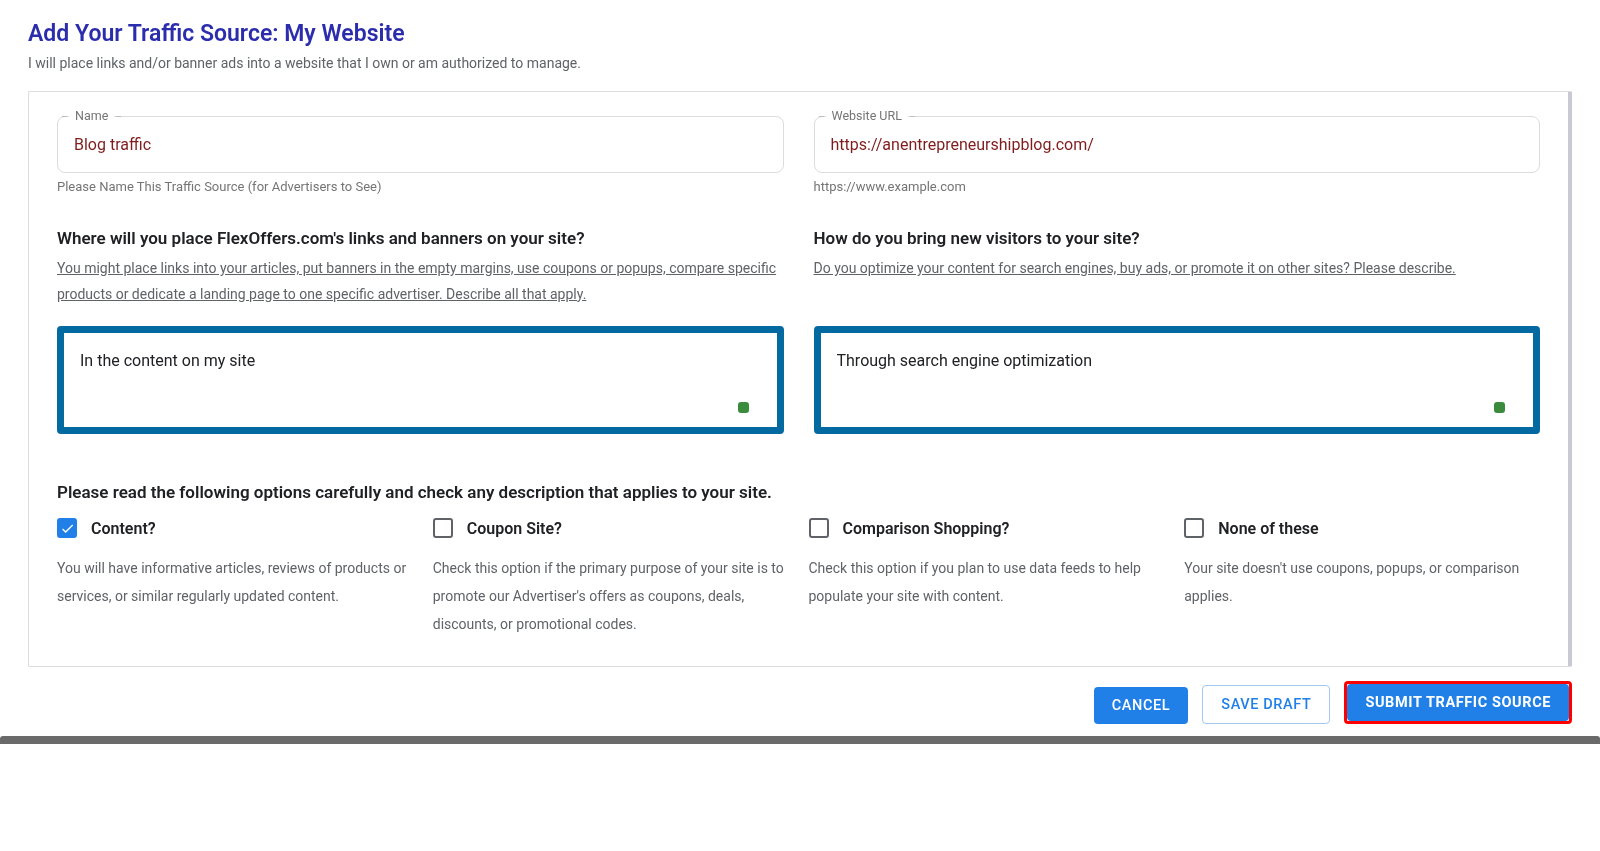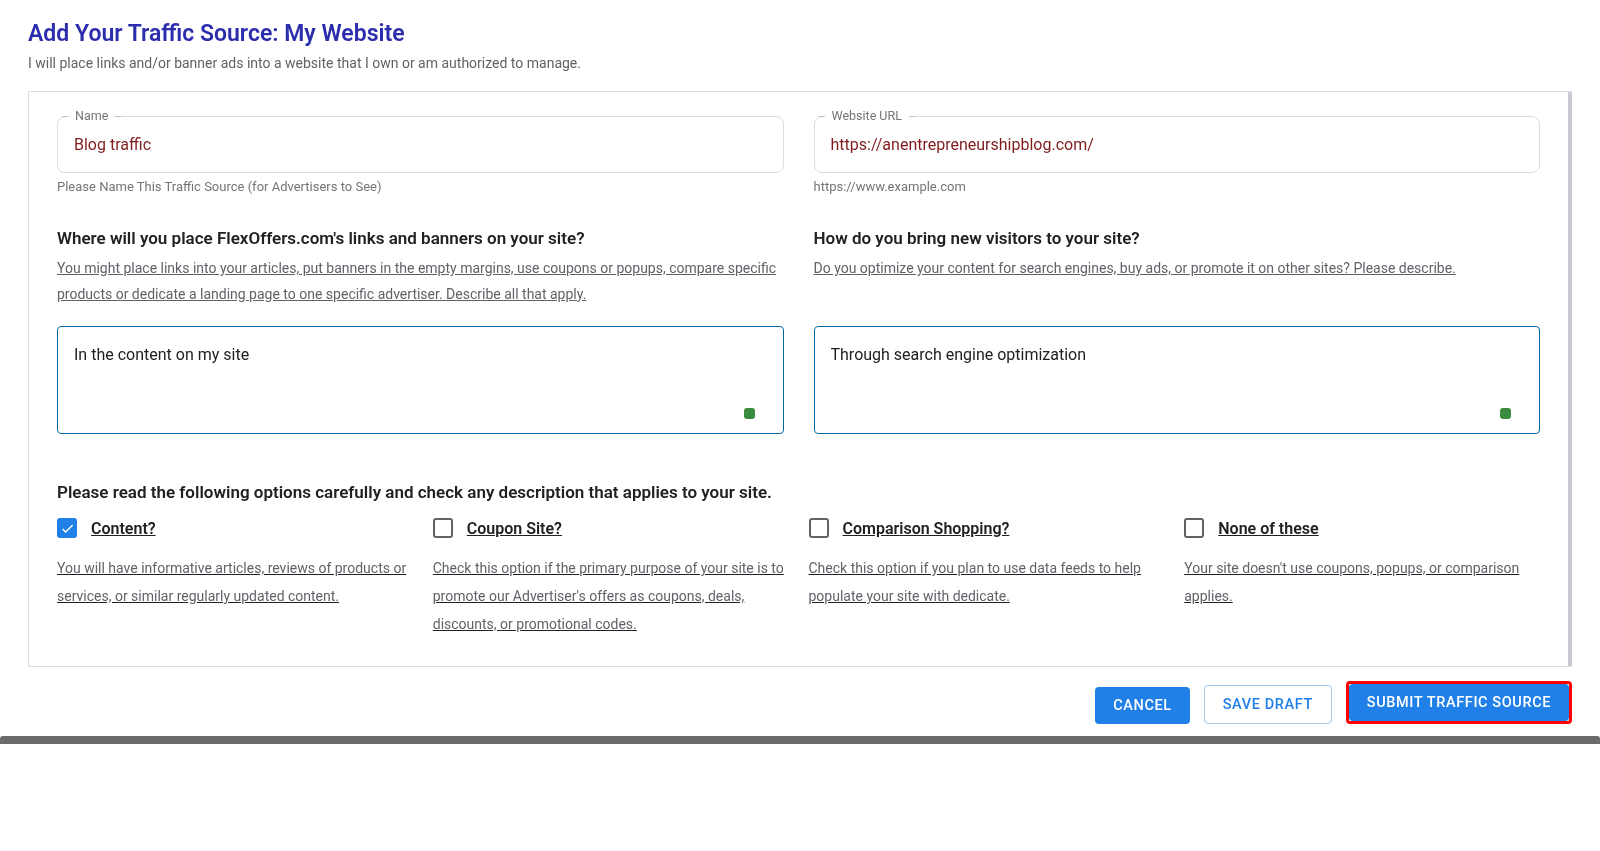--- a/index.html
+++ b/index.html
@@ -111,21 +111,21 @@
     .question-desc {
       color: #5f6368;
       font-size: 14px;
       line-height: 1.85;
       margin-bottom: 18px;
       min-height: 52px;
       text-decoration: underline;
     }
     
     .textarea-wrapper {
-      border: 1px solid #0369a1;
+      border: 7px solid #0369a1;
       border-radius: 4px;
       padding: 18px 16px;
       position: relative;
       height: 108px;
     }
     
     .textarea-value {
       border: none;
       outline: none;
       width: 100%;
@@ -154,21 +154,20 @@
       margin-bottom: 16px;
     }
     
     .options-row {
       display: flex;
       gap: 20px;
     }
     
     .option-col {
       flex: 1;
-      text-decoration: underline;
     }
     
     .checkbox-line {
       display: flex;
       align-items: center;
       margin-bottom: 16px;
     }
     
     .checkbox {
       width: 20px;
@@ -242,20 +241,21 @@
     
     .btn-submit-wrap {
       border: 3px solid #ff0000;
       border-radius: 4px;
       padding: 0;
     }
     
     .btn-submit {
       background: #2180e8;
       color: #ffffff;
+      font-weight: bold;
     }
     
     .bottom-shadow {
       height: 8px;
       background: #6a6a6a;
       margin: 0 -28px;
       border-radius: 3px 3px 0 0;
     }
   </style>
 </head>
@@ -325,21 +325,21 @@
       </div>
       <div class="option-desc">Check this option if the primary purpose of your site is to promote our Advertiser's offers as coupons, deals, discounts, or promotional codes.</div>
     </div>
     <div class="option-col">
       <div class="checkbox-line">
         <div class="checkbox">
           
         </div>
         <span class="checkbox-label">Comparison Shopping?</span>
       </div>
-      <div class="option-desc">Check this option if you plan to use data feeds to help populate your site with dedicate.</div>
+      <div class="option-desc">Check this option if you plan to use data feeds to help populate your site with content.</div>
     </div>
     <div class="option-col">
       <div class="checkbox-line">
         <div class="checkbox">
           
         </div>
         <span class="checkbox-label">None of these</span>
       </div>
       <div class="option-desc">Your site doesn't use coupons, popups, or comparison applies.</div>
     </div>

